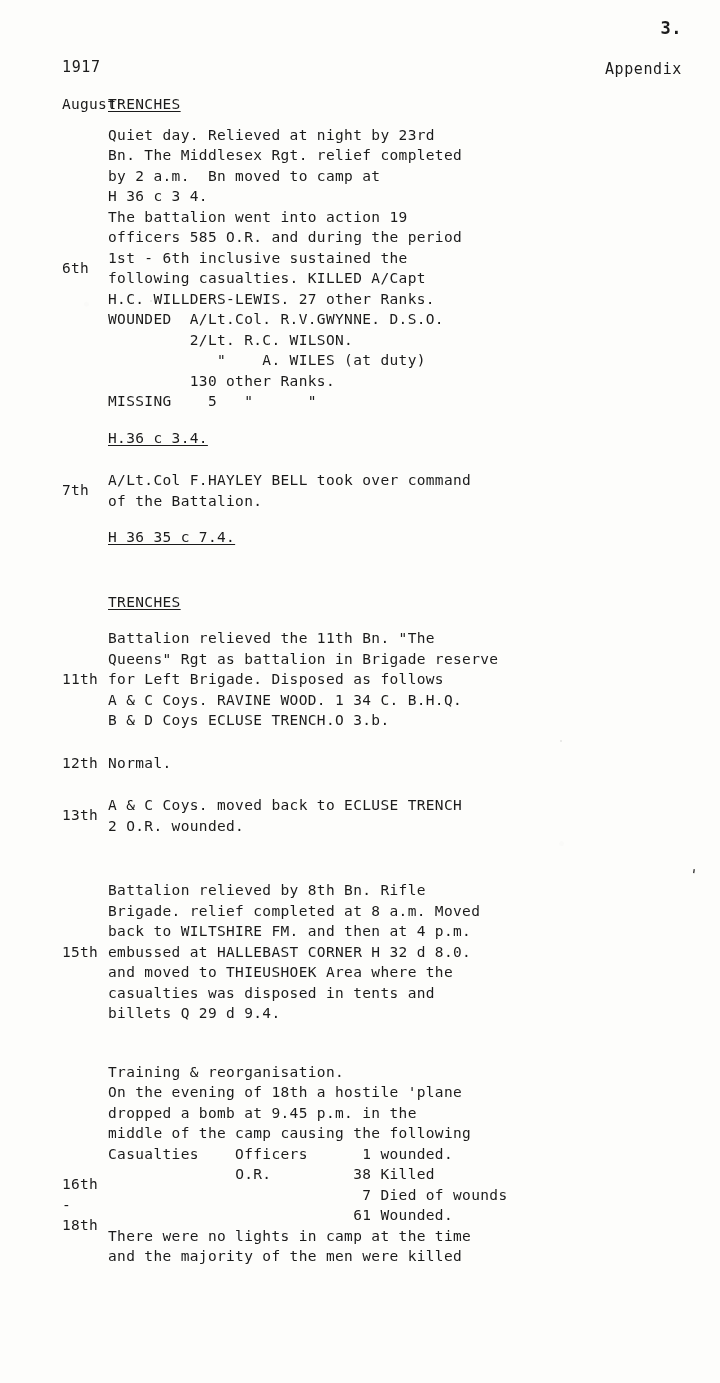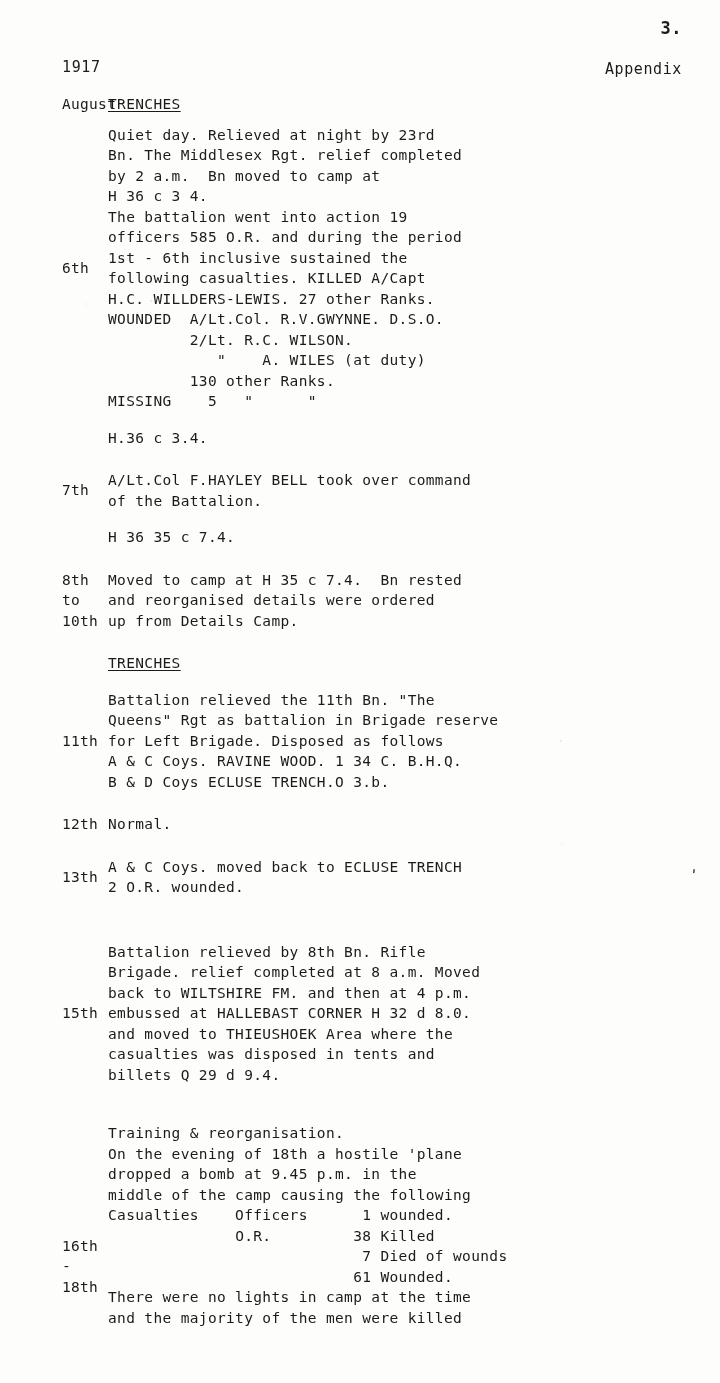--- a/index.html
+++ b/index.html
@@ -75,20 +75,21 @@
     font-size: 14.5px;
     line-height: 20.5px;
     letter-spacing: 0.35px;
     white-space: pre-wrap;
   }
   .heading-inner {
     text-decoration: underline;
     text-underline-offset: 2px;
   }
   .ul {
+    text-decoration: underline;
     text-underline-offset: 2px;
   }
   .gap-sm { height: 10px; }
   .gap-md { height: 16px; }
   .gap-lg { height: 22px; }
   .mark-right {
     position: absolute;
     right: 22px;
     top: 866px;
     font-size: 15px;
@@ -153,28 +154,20 @@
 <span>of the Battalion.</span></div>
     </div>
     <div class="gap-md"></div>
 
     <div class="row">
       <div class="date"></div>
       <div class="text"><span class="ul">H 36 35 c 7.4.</span></div>
     </div>
     <div class="gap-lg"></div>
 
-    <div class="row">
-      <div class="date">8th
-to
-10th</div>
-      <div class="text"><span>Moved to camp at H 35 c 7.4.  Bn rested</span>
-<span>and reorganised details were ordered</span>
-<span>up from Details Camp.</span></div>
-    </div>
     <div class="gap-lg"></div>
 
     <div class="row">
       <div class="date"></div>
       <div class="text"><span class="heading-inner">TRENCHES</span></div>
     </div>
     <div class="gap-md"></div>
 
     <div class="row">
       <div class="date">11th</div>

